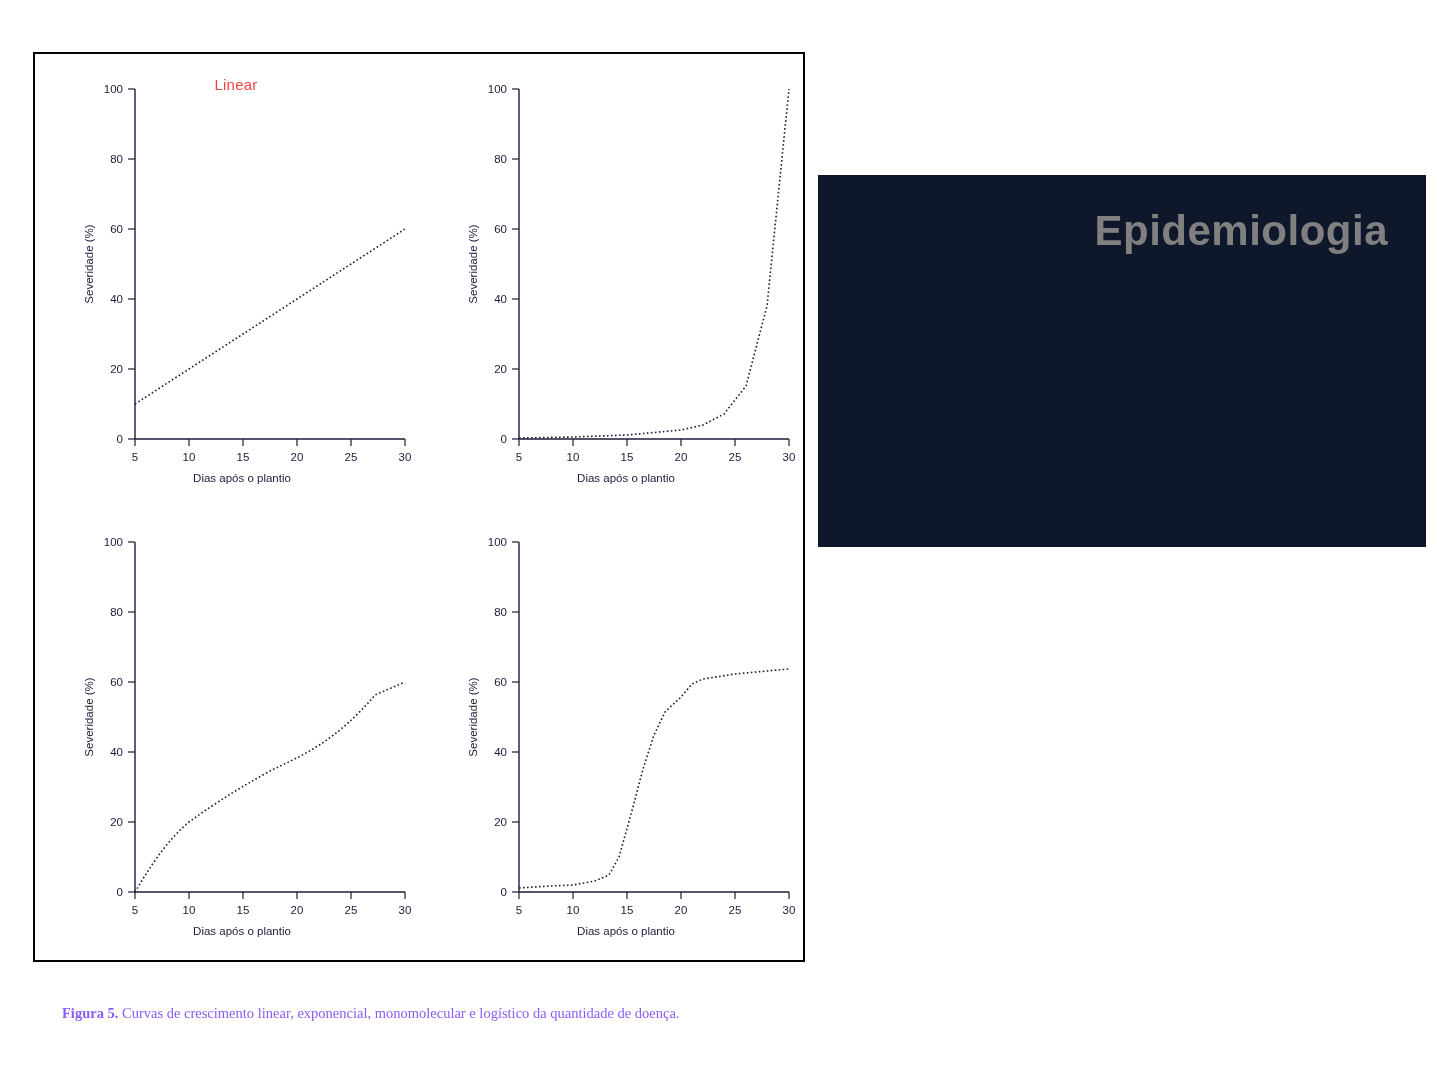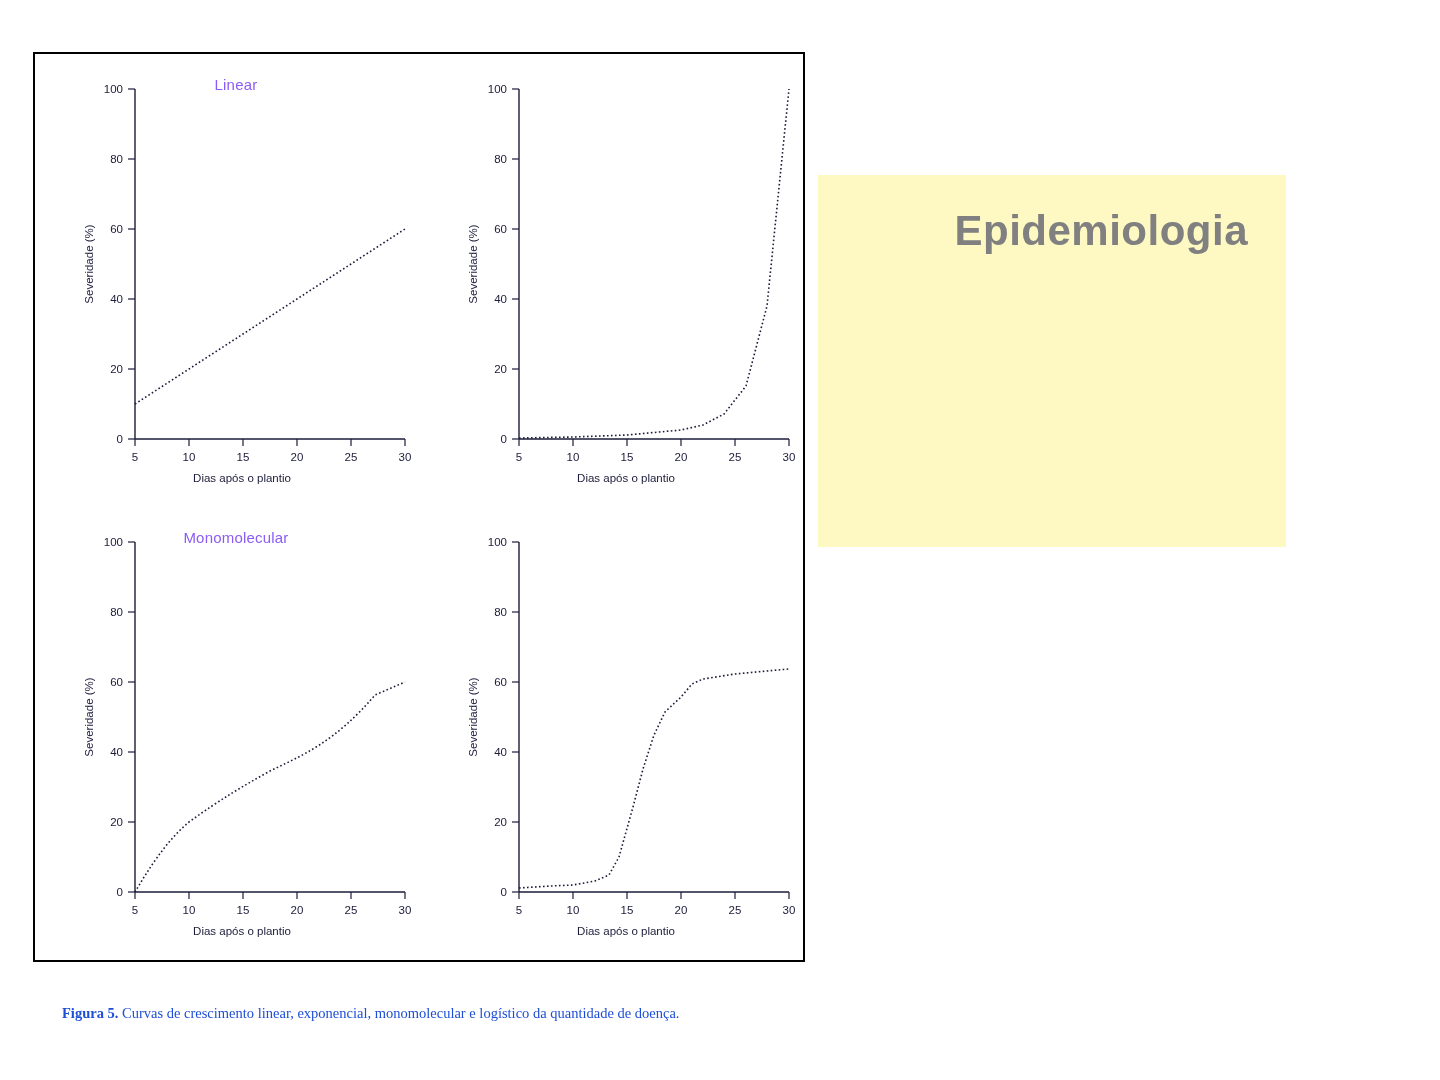--- a/index.html
+++ b/index.html
@@ -39,21 +39,21 @@
     position: relative;
   }
 
   .panel-title {
     position: absolute;
     top: 22px;
     left: 0;
     right: 0;
     text-align: center;
     font-size: 15px;
-    color: #8b5cf6;
+    color: #ef4444;
     font-family: "Liberation Sans", sans-serif;
     letter-spacing: .2px;
     padding-left: 18px;
   }
 
   .plot-svg {
     position: absolute;
     left: 0;
     top: 0;
     width: 100%;
@@ -61,35 +61,35 @@
   }
 
   
   #figure-caption {
     position: absolute;
     left: 62px;
     top: 1005px;
     width: 900px;
     font-family: "Liberation Serif", serif;
     font-size: 14.5px;
-    color: #1d4ed8;
+    color: #8b5cf6;
     white-space: nowrap;
   }
   #figure-caption .cap-label {
     font-weight: bold;
   }
 
   
   #side-block {
     position: absolute;
     left: 818px;
     top: 175px;
-    width: 468px;
+    width: 608px;
     height: 372px;
-    background: #fef9c3;
+    background: #0f172a;
   }
   #side-title {
     position: absolute;
     left: 0;
     right: 38px;
     top: 32px;
     text-align: right;
     font-size: 42px;
     font-weight: bold;
     color: #808080;
@@ -192,21 +192,20 @@
           <text x="370" y="407">30</text>
         </g>
         <text x="207" y="428" fill="#1b1b3a" font-size="11.5" text-anchor="middle">Dias após o plantio</text>
         <text x="58" y="210" fill="#1b1b3a" font-size="11.5" text-anchor="middle" transform="rotate(-90 58 210)">Severidade (%)</text>
 
         <path d="M100,384 L154,383 L208,381 L262,376 L284,371 L305,360 L327,332 L348,252 L370,35" fill="none" stroke="#1b1b3a" stroke-width="1.6" stroke-dasharray="1.6 2.4"></path>
       </svg>
     </div>
 
     <div class="panel">
-      <div class="panel-title">Monomolecular</div>
       <svg class="plot-svg" viewBox="0 0 384 453" preserveAspectRatio="none">
         <line x1="100" y1="35" x2="100" y2="385" stroke="#1b1b3a" stroke-width="1.4"></line>
         <line x1="100" y1="385" x2="370" y2="385" stroke="#1b1b3a" stroke-width="1.4"></line>
         <g stroke="#1b1b3a" stroke-width="1.2">
           <line x1="93" y1="385" x2="100" y2="385"></line>
           <line x1="93" y1="315" x2="100" y2="315"></line>
           <line x1="93" y1="245" x2="100" y2="245"></line>
           <line x1="93" y1="175" x2="100" y2="175"></line>
           <line x1="93" y1="105" x2="100" y2="105"></line>
           <line x1="93" y1="35" x2="100" y2="35"></line>

